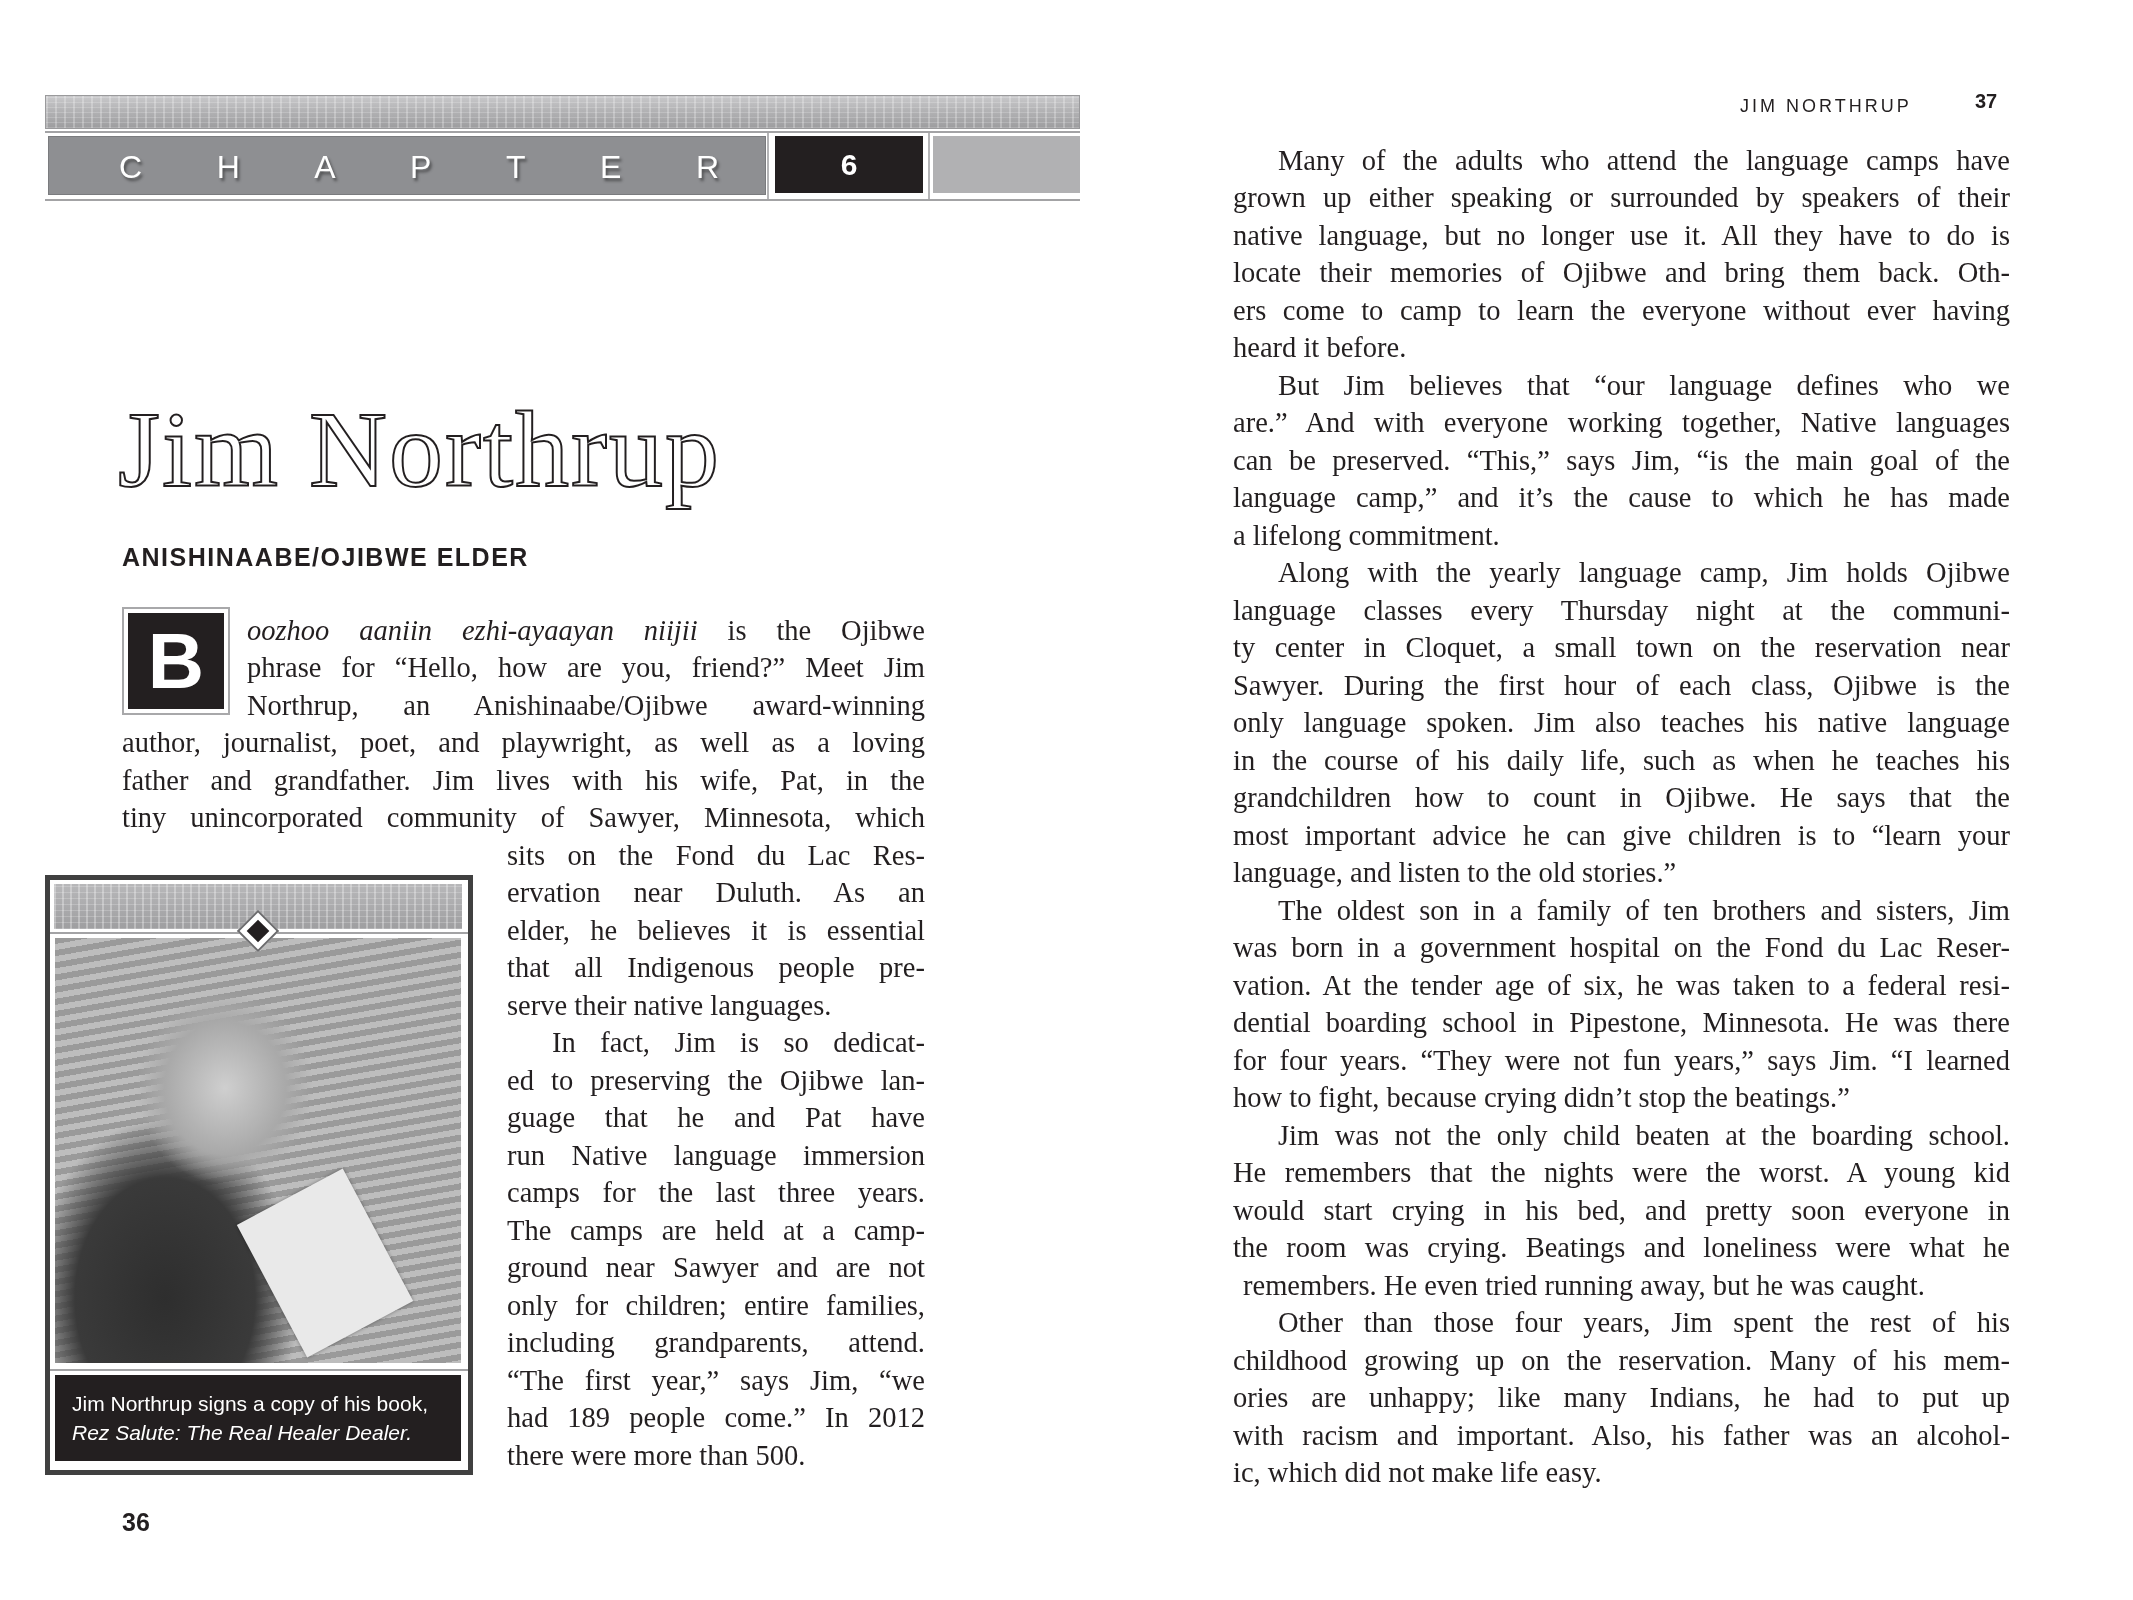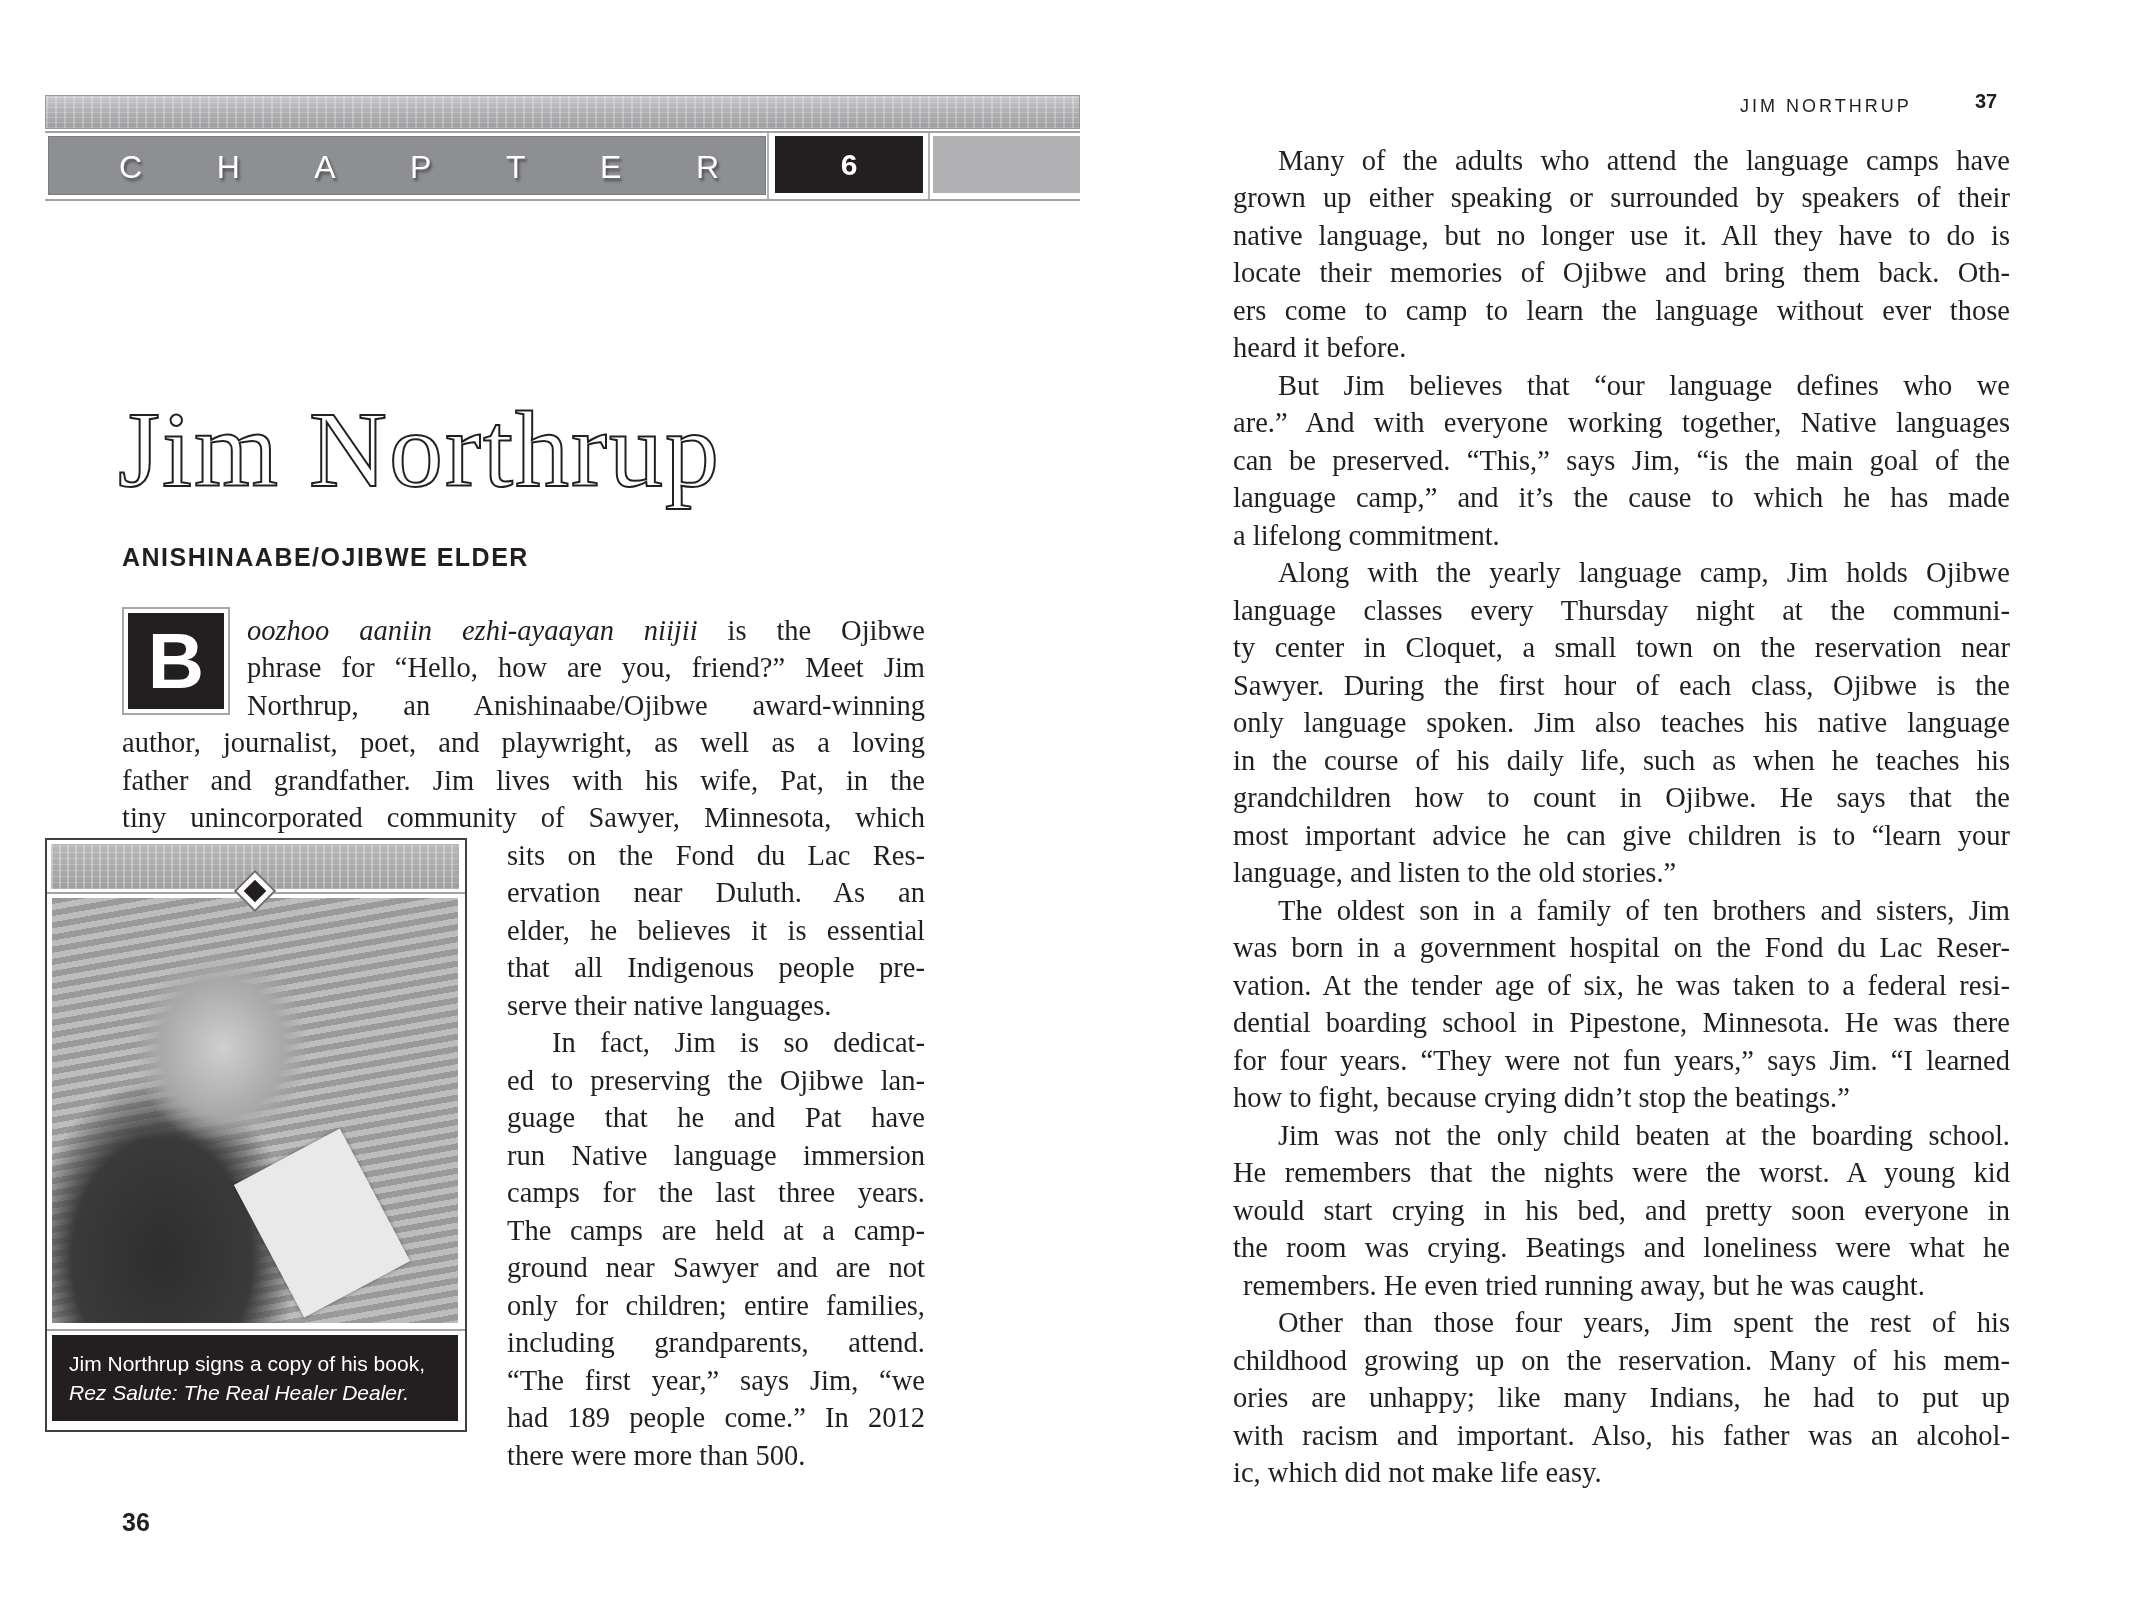--- a/index.html
+++ b/index.html
@@ -68,22 +68,22 @@
     border:2px solid #a8a8aa;
   }
   .dropcap-inner {
     position:absolute; left:4px; top:4px; width:96px; height:96px; background:#231f20;
     color:#ffffff; text-align:center; font-family:"Liberation Sans","DejaVu Sans",sans-serif;
     font-weight:bold; font-size:78px; line-height:96px;
   }
 
   
   .photo-frame {
-    left:45px; top:838px; width:418px; height:590px; background:#ffffff;
-    border:2px solid #404040;
+    left:45px; top:875px; width:418px; height:590px; background:#ffffff;
+    border:5px solid #404040;
   }
   .photo-texture {
     position:absolute; left:4px; top:4px; width:408px; height:45px;
     background:
       repeating-linear-gradient(90deg, rgba(255,255,255,0.3) 0 2px, rgba(0,0,0,0) 2px 8px),
       repeating-linear-gradient(0deg, rgba(255,255,255,0.2) 0 1px, rgba(0,0,0,0) 1px 6px),
       linear-gradient(180deg,#b8b8ba,#9e9ea0);
   }
   .photo-divider { position:absolute; left:0; top:52px; width:418px; height:2px; background:#a3a3a5; }
   .photo-diamond-outer {
@@ -198,21 +198,21 @@
 
 <div class="abs folio-left">36</div>
 
 <div class="abs running-head">JIM NORTHRUP</div>
 <div class="abs folio-right">37</div>
 
 <div class="ln" style="left:1278px;top:142px;width:732px;">Many of the adults who attend the language camps have</div>
 <div class="ln" style="left:1233px;top:179px;width:777px;">grown up either speaking or surrounded by speakers of their</div>
 <div class="ln" style="left:1233px;top:217px;width:777px;">native language, but no longer use it. All they have to do is</div>
 <div class="ln" style="left:1233px;top:254px;width:777px;">locate their memories of Ojibwe and bring them back. Oth-</div>
-<div class="ln" style="left:1233px;top:292px;width:777px;">ers come to camp to learn the language without ever those</div>
+<div class="ln" style="left:1233px;top:292px;width:777px;">ers come to camp to learn the everyone without ever having</div>
 <div class="ln last" style="left:1233px;top:329px;width:777px;">heard it before.</div>
 <div class="ln" style="left:1278px;top:367px;width:732px;">But Jim believes that “our language defines who we</div>
 <div class="ln" style="left:1233px;top:404px;width:777px;">are.” And with everyone working together, Native languages</div>
 <div class="ln" style="left:1233px;top:442px;width:777px;">can be preserved. “This,” says Jim, “is the main goal of the</div>
 <div class="ln" style="left:1233px;top:479px;width:777px;">language camp,” and it’s the cause to which he has made</div>
 <div class="ln last" style="left:1233px;top:517px;width:777px;">a lifelong commitment.</div>
 <div class="ln" style="left:1278px;top:554px;width:732px;">Along with the yearly language camp, Jim holds Ojibwe</div>
 <div class="ln" style="left:1233px;top:592px;width:777px;">language classes every Thursday night at the communi-</div>
 <div class="ln" style="left:1233px;top:629px;width:777px;">ty center in Cloquet, a small town on the reservation near</div>
 <div class="ln" style="left:1233px;top:667px;width:777px;">Sawyer. During the first hour of each class, Ojibwe is the</div>

